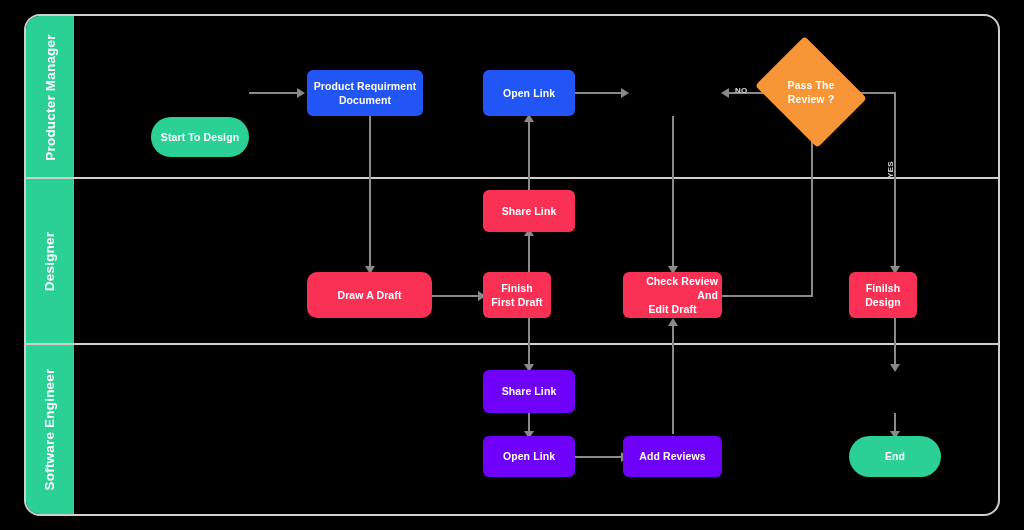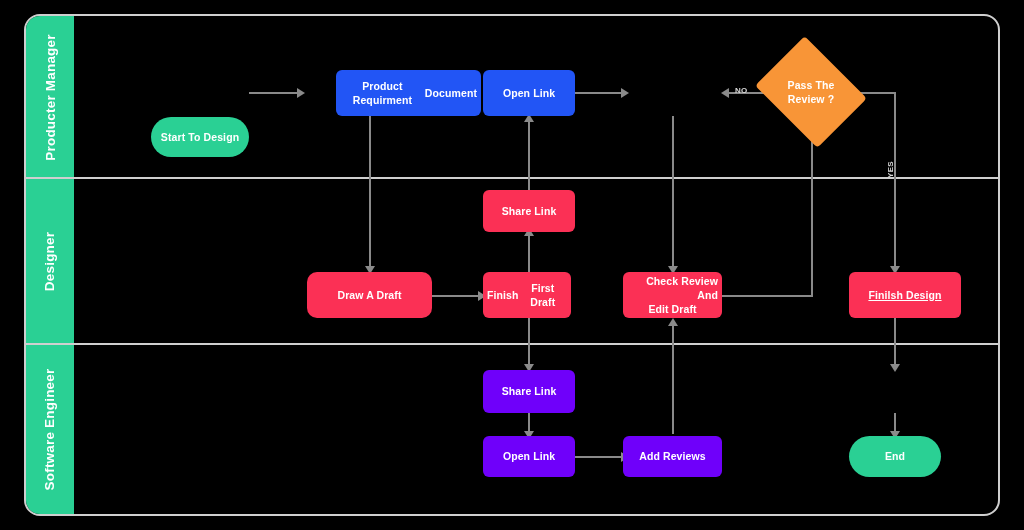--- a/index.html
+++ b/index.html
@@ -184,21 +184,21 @@
   <div class="conn v" style="left:894px; top:318px; height:50px;"></div>
   <div class="arrow down" style="left:890px; top:364px;"></div>
 
   <div class="conn v" style="left:894px; top:413px; height:22px;"></div>
   <div class="arrow down" style="left:890px; top:431px;"></div>
 
   <div class="node terminator" style="left:151px; top:73px; width:98px; height:40px; background:#2ad094;margin-top:44px;">
     <span>Start To Design</span>
   </div>
 
-  <div class="node" style="left:307px; top:70px; width:145px; height:46px; background:#2255f5; flex-direction:row;margin-left:29px;">
+  <div class="node" style="left:307px; top:70px; width:116px; height:46px; background:#2255f5; flex-direction:column;">
     <span>Product Requirment</span>
     <span>Document</span>
   </div>
 
   <div class="node" style="left:483px; top:70px; width:92px; height:46px; background:#2255f5;">
     <span>Open Link</span>
   </div>
 
 
   <div class="node decision" style="left:767px; top:57px; width:88px; height:70px; flex-direction:column;">
@@ -208,31 +208,31 @@
   </div>
 
   <div class="node" style="left:483px; top:190px; width:92px; height:42px; background:#fb3055;">
     <span>Share Link</span>
   </div>
 
   <div class="node" style="left:307px; top:272px; width:125px; height:46px; background:#fb3055;border-radius:10px;">
     <span>Draw A Draft</span>
   </div>
 
-  <div class="node" style="left:483px; top:272px; width:88px; height:46px; background:#fb3055; flex-direction:row;">
+  <div class="node" style="left:483px; top:272px; width:68px; height:46px; background:#fb3055; flex-direction:column;">
     <span>Finish</span>
     <span>First Draft</span>
   </div>
 
   <div class="node" style="left:623px; top:272px; width:99px; height:46px; background:#fb3055; flex-direction:column;text-align:right;">
     <span>Check Review And</span>
     <span>Edit Draft</span>
   </div>
 
-  <div class="node" style="left:849px; top:272px; width:112px; height:46px; background:#fb3055;text-decoration:underline;">
+  <div class="node" style="left:849px; top:272px; width:68px; height:46px; background:#fb3055;">
     <span>Finilsh Design</span>
   </div>
 
   <div class="node" style="left:483px; top:370px; width:92px; height:43px; background:#6f00fa;">
     <span>Share Link</span>
   </div>
 
   <div class="node" style="left:483px; top:436px; width:92px; height:41px; background:#6f00fa;">
     <span>Open Link</span>
   </div>

